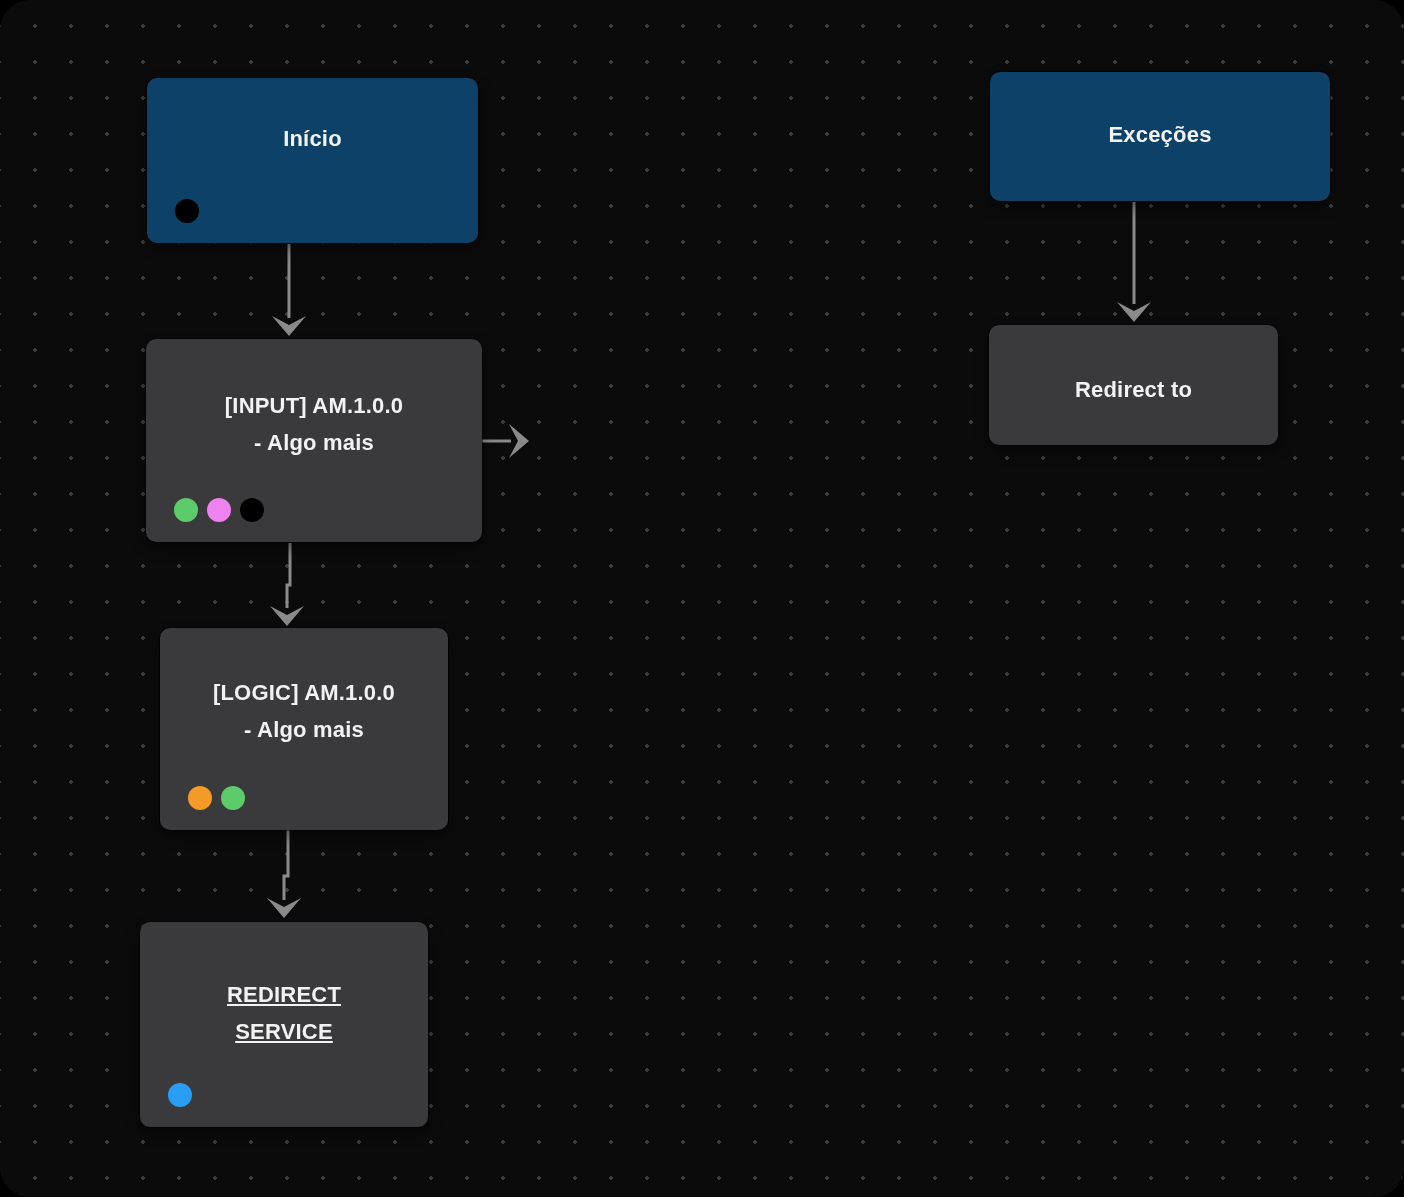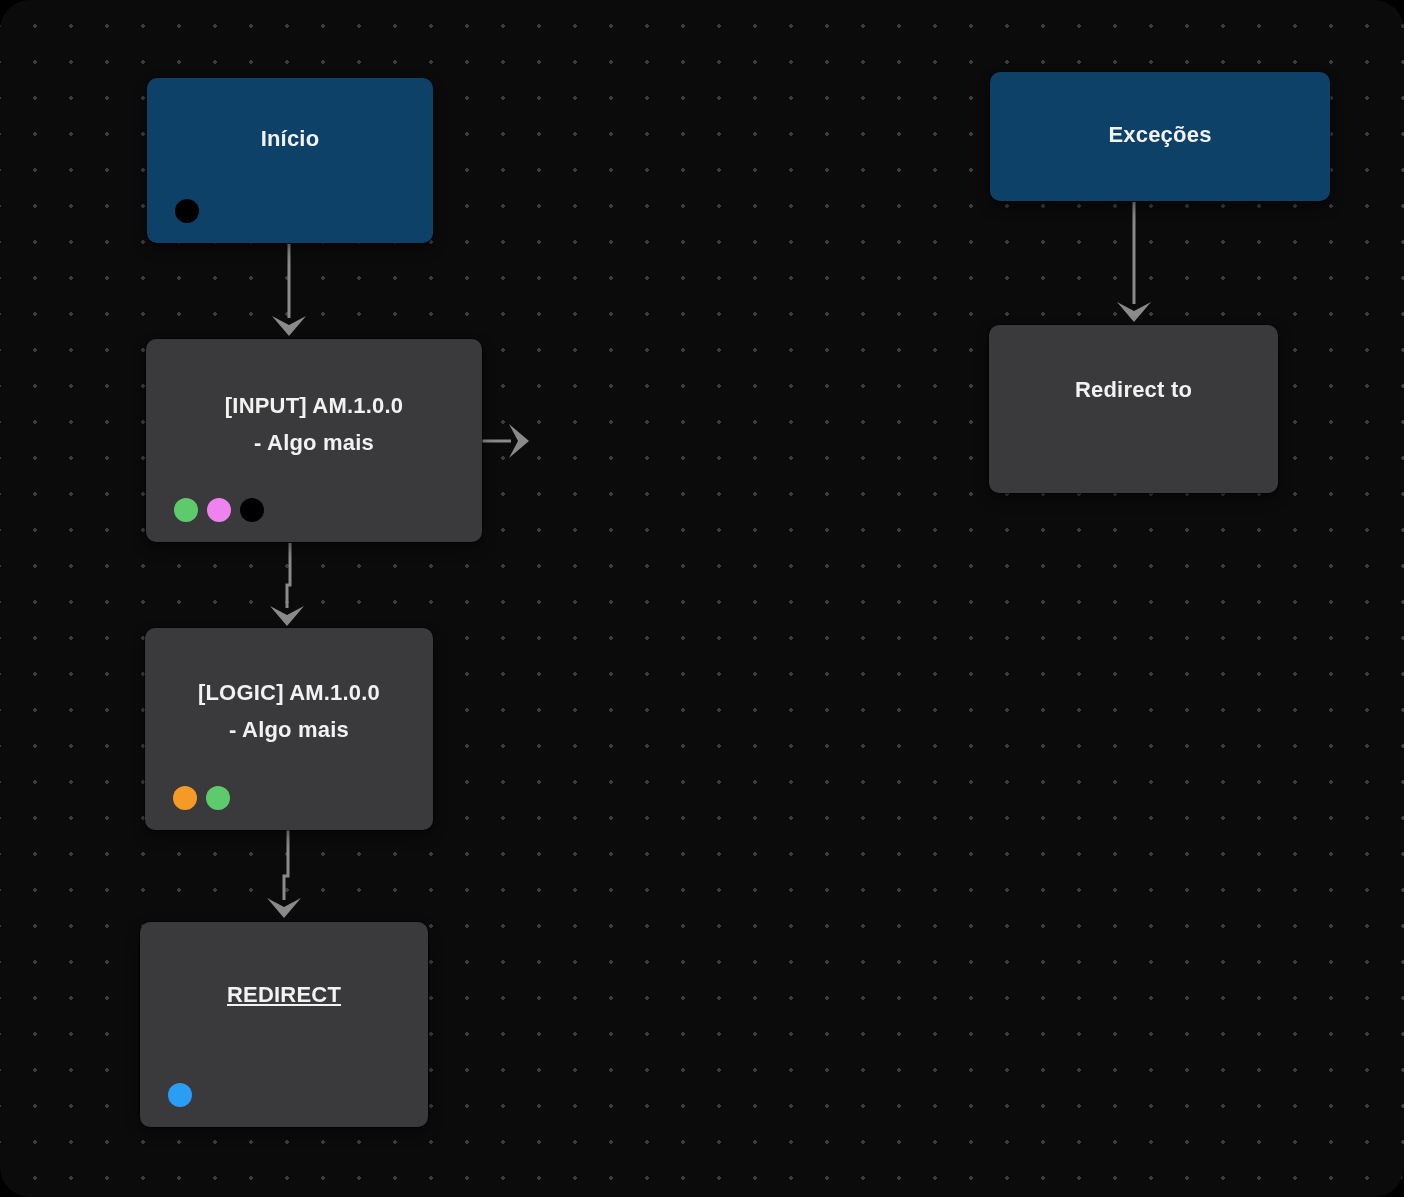--- a/index.html
+++ b/index.html
@@ -48,21 +48,21 @@
     </g>
     <g fill="#8a8a8a">
       <path d="M272,316 L289,336 L306,316 L289,325 Z"></path>
       <path d="M509,424 L529,441 L509,458 L518,441 Z"></path>
       <path d="M270,606 L287,626 L304,606 L287,615 Z"></path>
       <path d="M267,898 L284,918 L301,898 L284,907 Z"></path>
       <path d="M1117,302 L1134,322 L1151,302 L1134,311 Z"></path>
     </g>
   </svg>
 
-  <div class="node node--start" style="left:147px;top:78px;width:286px;height:165px;">
+  <div class="node node--start" style="left:147px;top:78px;width:286px;height:165px;padding-left:45px;">
     <div class="node__title" style="top:48px;">Início</div>
     <div class="dots">
         <span class="dot" style="background: rgb(0, 0, 0);"></span>
       </div>
   </div>
 
   <div class="node node--start" style="left:990px;top:72px;width:340px;height:129px;">
     <div class="node__title" style="top:50px;">Exceções</div>
   </div>
 
@@ -72,39 +72,40 @@
       <div>- Algo mais</div>
     </div>
     <div class="dots">
         <span class="dot" style="background: rgb(93, 203, 108);"></span>
         <span class="dot" style="background: rgb(238, 130, 238);"></span>
         <span class="dot" style="background: rgb(0, 0, 0);"></span>
       </div>
   </div>
 
 
-  <div class="node node--step" style="left:145px;top:628px;width:288px;height:202px;">
+  <div class="node node--step" style="left:160px;top:628px;width:288px;height:202px;">
     <div class="node__lines" style="top:46px;">
       <div>[LOGIC] AM.1.0.0</div>
       <div>- Algo mais</div>
     </div>
     <div class="dots">
         <span class="dot" style="background: rgb(245, 153, 39);"></span>
         <span class="dot" style="background: rgb(93, 203, 108);"></span>
       </div>
   </div>
 
   <div class="node node--step" style="left:140px;top:922px;width:288px;height:205px;">
     <div class="node__lines" style="top:54px;text-decoration:underline;">
       <div>REDIRECT</div>
+      <div>SERVICE</div>
     </div>
     <div class="dots">
         <span class="dot" style="background: rgb(42, 157, 244);"></span>
       </div>
   </div>
 
-  <div class="node node--step" style="left:989px;top:325px;width:289px;height:168px;">
+  <div class="node node--step" style="left:989px;top:325px;width:289px;height:120px;">
     <div class="node__lines" style="top:46px;">
       <div>Redirect to</div>
     </div>
   </div>
 
 </div>
 
 </body></html>

